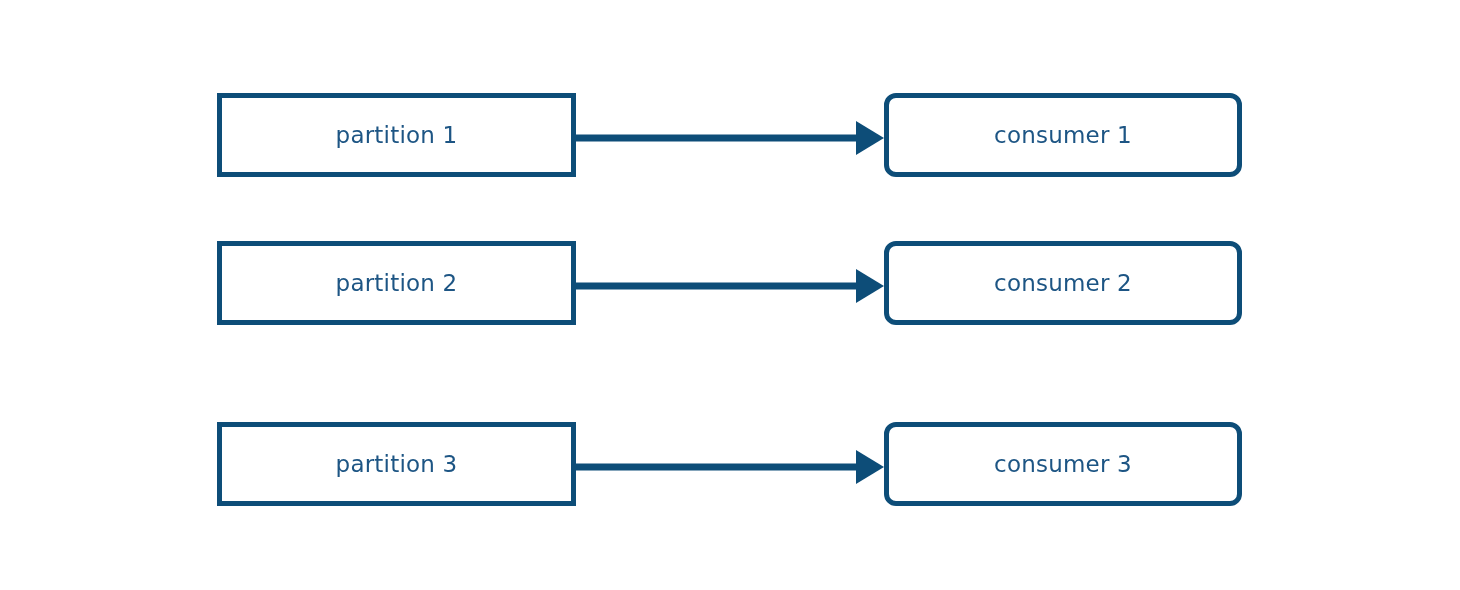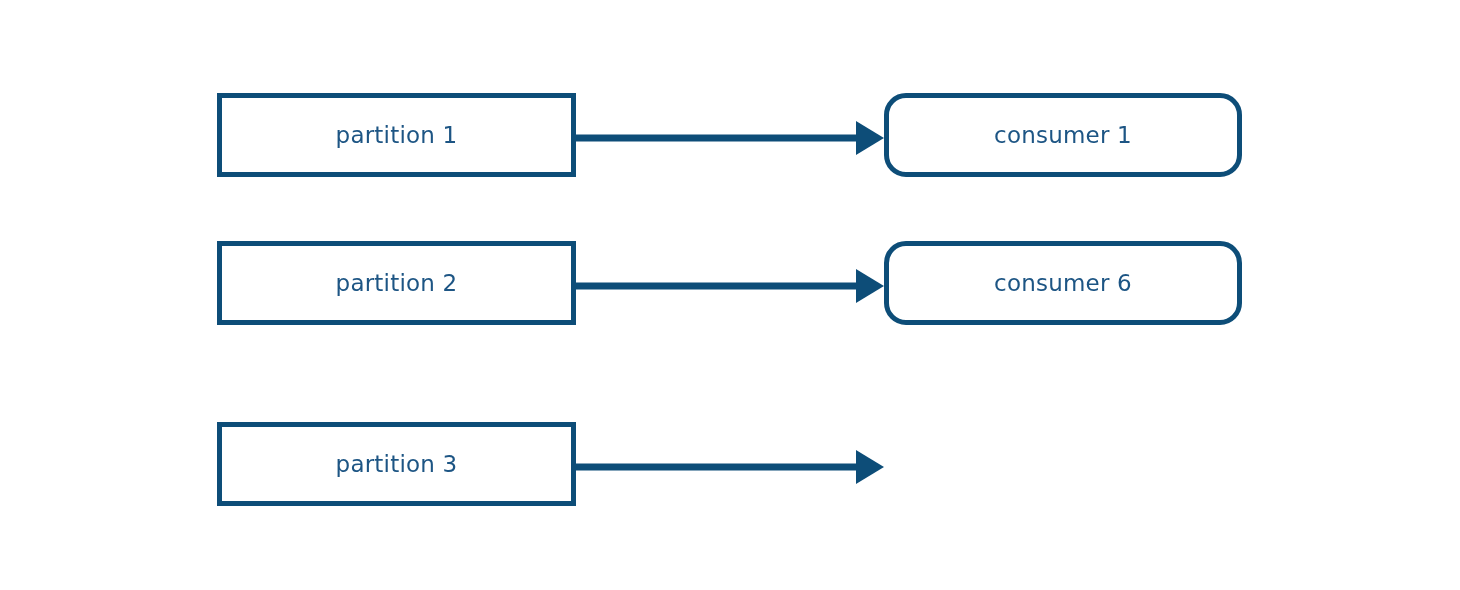--- a/index.html
+++ b/index.html
@@ -43,21 +43,21 @@
     justify-content: center;
   }
   .node-box.partition {
     left: 217px;
     width: 359px;
     border-radius: 0;
   }
   .node-box.consumer {
     left: 884px;
     width: 358px;
-    border-radius: 22px;
+    border-radius: 12px;
   }
   .node-label {
     font-size: 23px;
     font-weight: 400;
     color: #1d5584;
     letter-spacing: 0.2px;
     line-height: 1;
     white-space: nowrap;
     user-select: none;
   }
@@ -104,31 +104,34 @@
     </div>
 
     <div class="connector">
       <svg width="312" height="36" viewBox="0 0 312 36" xmlns="http://www.w3.org/2000/svg">
         <line x1="2" y1="20" x2="285" y2="20" stroke="#0d4d78" stroke-width="7"></line>
         <polygon points="282,3 310,20 282,37" fill="#0d4d78"></polygon>
       </svg>
     </div>
 
     <div class="node-box consumer">
-      <span class="node-label">consumer 6</span>
+      <span class="node-label">consumer 2</span>
     </div>
   </div>
 
   <div class="diagram-row row-3">
     <div class="node-box partition">
       <span class="node-label">partition 3</span>
     </div>
 
     <div class="connector">
       <svg width="312" height="36" viewBox="0 0 312 36" xmlns="http://www.w3.org/2000/svg">
         <line x1="2" y1="20" x2="285" y2="20" stroke="#0d4d78" stroke-width="7"></line>
         <polygon points="282,3 310,20 282,37" fill="#0d4d78"></polygon>
       </svg>
     </div>
 
+    <div class="node-box consumer">
+      <span class="node-label">consumer 3</span>
+    </div>
   </div>
 
 </div>
 
 </body></html>

